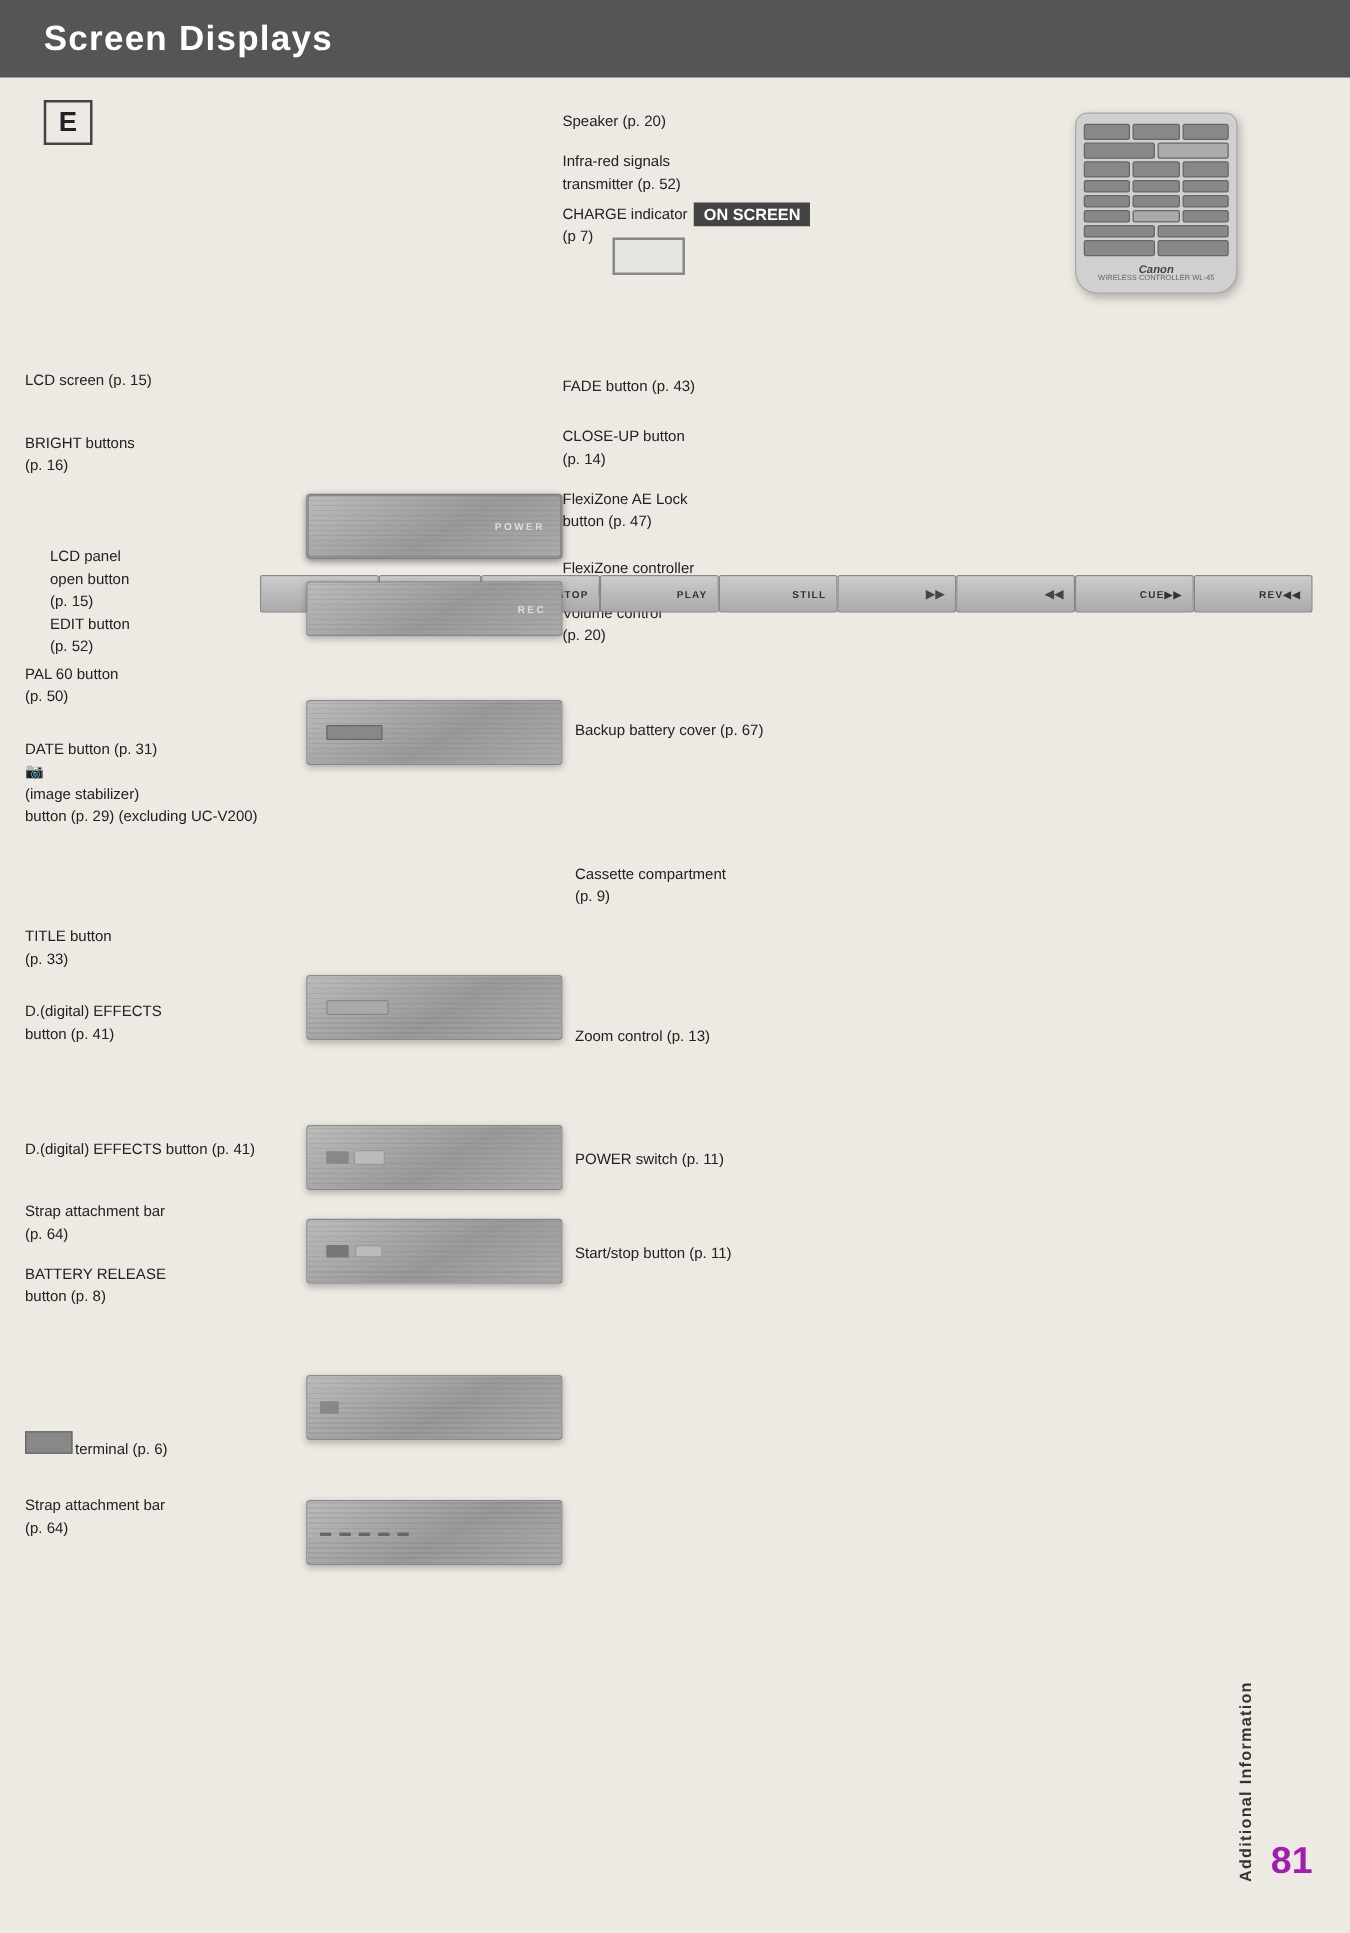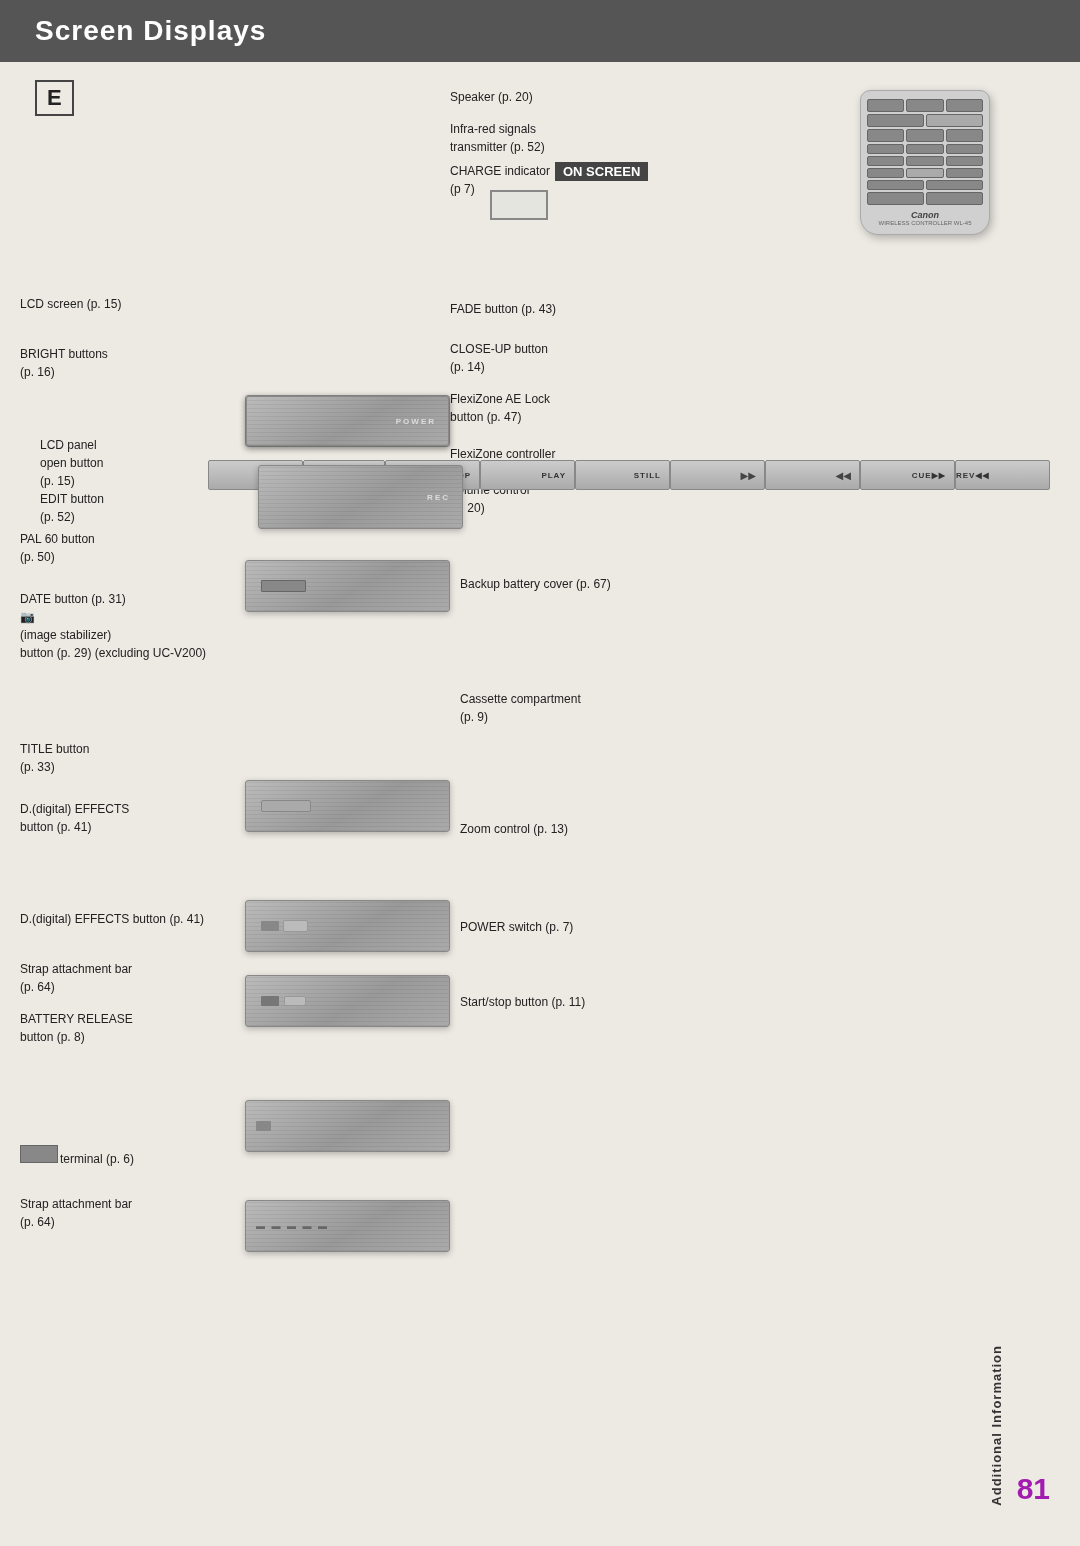--- a/index.html
+++ b/index.html
@@ -206,21 +206,21 @@
     </div>
 
     <div style="width:95px; height:30px; background:linear-gradient(180deg,#ccc,#aaa); border:1px solid #888; border-radius:2px; display:flex; align-items:center; justify-content:flex-end; padding-right:8px; font-size:10px; color:#444;">
       <span>◀◀</span>
     </div>
 
     <div style="width:95px; height:30px; background:linear-gradient(180deg,#ccc,#aaa); border:1px solid #888; border-radius:2px; display:flex; align-items:center; justify-content:flex-end; padding-right:8px; font-size:8px; font-weight:bold; color:#333; letter-spacing:1px;">
       <span>CUE▶▶</span>
     </div>
 
-    <div style="width:95px; height:30px; background:linear-gradient(180deg,#ccc,#aaa); border:1px solid #888; border-radius:2px; display:flex; align-items:center; justify-content:flex-start; padding-right:8px; font-size:8px; font-weight:bold; color:#333; letter-spacing:1px;">
+    <div style="width:95px; height:30px; background:linear-gradient(180deg,#ccc,#aaa); border:1px solid #888; border-radius:2px; display:flex; align-items:center; justify-content:flex-end; padding-right:8px; font-size:8px; font-weight:bold; color:#333; letter-spacing:1px;">
       <span>REV◀◀</span>
     </div>
   </div>
 
   <div style="position:absolute; top:295px; left:20px;" class="lbl">
     <span>LCD screen (p. 15)</span>
   </div>
 
   <div style="position:absolute; top:345px; left:20px;" class="lbl">
     <span>BRIGHT buttons<br>(p. 16)</span>
@@ -267,21 +267,21 @@
   <div style="position:absolute; top:1195px; left:20px;" class="lbl">
     <span>Strap attachment bar<br>(p. 64)</span>
   </div>
 
   <div style="position:absolute; top:395px; left:245px; width:205px; height:52px;" class="cp">
     <div style="width:100%; height:100%; background:repeating-linear-gradient(0deg,rgba(0,0,0,0.06) 0px,rgba(0,0,0,0.06) 1px,transparent 1px,transparent 4px),linear-gradient(150deg,#bbb 0%,#999 55%,#aaa 100%); border:1px solid #888; border-radius:3px; box-shadow:0 2px 6px rgba(0,0,0,0.25); display:flex; align-items:center; justify-content:flex-end; padding-right:12px;">
       <span style="font-size:8px; font-weight:bold; color:#ddd; letter-spacing:2px;">POWER</span>
     </div>
   </div>
 
-  <div style="position:absolute; top:465px; left:258px; width:205px; height:64px;border-radius:20px;">
+  <div style="position:absolute; top:465px; left:245px; width:205px; height:44px;border-radius:20px;">
     <div style="width:100%; height:100%; background:repeating-linear-gradient(0deg,rgba(0,0,0,0.06) 0px,rgba(0,0,0,0.06) 1px,transparent 1px,transparent 4px),linear-gradient(150deg,#bbb 0%,#999 55%,#aaa 100%); border:1px solid #888; border-radius:3px; box-shadow:0 2px 6px rgba(0,0,0,0.25); display:flex; align-items:center; justify-content:flex-end; padding-right:12px;">
       <span style="font-size:8px; font-weight:bold; color:#ddd; letter-spacing:2px;">REC</span>
     </div>
   </div>
 
   <div style="position:absolute; top:560px; left:245px; width:205px; height:52px;">
     <div style="width:100%; height:100%; background:repeating-linear-gradient(0deg,rgba(0,0,0,0.06) 0px,rgba(0,0,0,0.06) 1px,transparent 1px,transparent 4px),linear-gradient(150deg,#bbb 0%,#999 55%,#aaa 100%); border:1px solid #888; border-radius:3px; box-shadow:0 2px 6px rgba(0,0,0,0.25); display:flex; align-items:center; padding-left:15px;">
       <div style="width:45px; height:12px; background:#888; border-radius:1px; border:1px solid #666;"></div>
     </div>
   </div>
@@ -308,21 +308,21 @@
   <div style="position:absolute; top:900px; left:245px; width:205px; height:52px;">
     <div style="width:100%; height:100%; background:repeating-linear-gradient(0deg,rgba(0,0,0,0.06) 0px,rgba(0,0,0,0.06) 1px,transparent 1px,transparent 4px),linear-gradient(150deg,#bbb 0%,#999 55%,#aaa 100%); border:1px solid #888; border-radius:3px; box-shadow:0 2px 6px rgba(0,0,0,0.25); display:flex; align-items:center; padding-left:15px;">
       <div style="display:flex; gap:4px; align-items:center;">
         <div style="width:18px; height:10px; background:#888; border-radius:1px;"></div>
         <div style="width:25px; height:12px; background:#bbb; border:1px solid #999; border-radius:2px;"></div>
       </div>
     </div>
   </div>
 
   <div style="position:absolute; top:918px; left:460px;" class="lbl">
-    <span>POWER switch (p. 7)</span>
+    <span>POWER switch (p. 11)</span>
   </div>
 
   <div style="position:absolute; top:975px; left:245px; width:205px; height:52px;">
     <div style="width:100%; height:100%; background:repeating-linear-gradient(0deg,rgba(0,0,0,0.06) 0px,rgba(0,0,0,0.06) 1px,transparent 1px,transparent 4px),linear-gradient(150deg,#bbb 0%,#999 55%,#aaa 100%); border:1px solid #888; border-radius:3px; box-shadow:0 2px 6px rgba(0,0,0,0.25); display:flex; align-items:center; padding-left:15px;">
       <div style="display:flex; gap:5px; align-items:center;">
         <div style="width:18px; height:10px; background:#777; border-radius:1px;"></div>
         <div style="width:22px; height:10px; background:#bbb; border:1px solid #999; border-radius:2px;"></div>
       </div>
     </div>
   </div>

